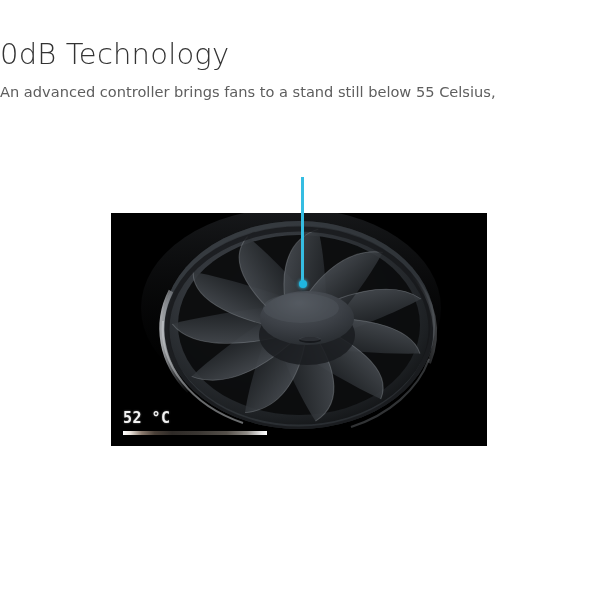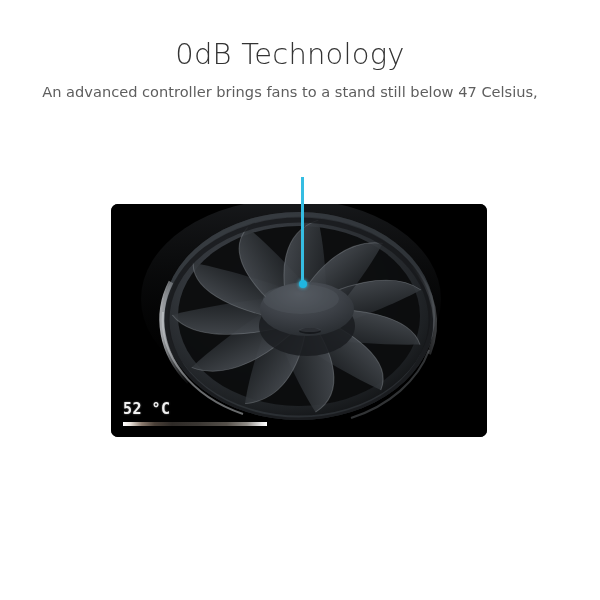--- a/index.html
+++ b/index.html
@@ -18,24 +18,24 @@
 
   .page {
     position: absolute;
     inset: 0;
     background: #ffffff;
   }
 
   
   .heading-block {
     position: absolute;
-    left: 16px;
+    left: 0;
     top: 34px;
     width: 548px;
-    text-align: center;
+    text-align: left;
   }
   .title {
     margin: 0;
     font-family: "DejaVu Sans", sans-serif;
     font-size: 29px;
     font-weight: 300;
     letter-spacing: 0.2px;
     color: #333333;
     line-height: 40px;
     white-space: nowrap;
@@ -76,26 +76,25 @@
     height: 8px;
     border-radius: 50%;
     background: #1fb6e0;
     box-shadow: 0 0 3px 1px rgba(53,189,226,0.65);
   }
 
   
   .panel {
     position: absolute;
     left: 111px;
-    top: 204px;
+    top: 213px;
     width: 376px;
     height: 233px;
     background: #000000;
     overflow: hidden;
-    border-radius: 7px;
   }
   .panel-svg {
     position: absolute;
     left: 0;
     top: 0;
     width: 376px;
     height: 233px;
     display: block;
   }
 
@@ -135,21 +134,21 @@
   }
 </style>
 </head>
 <body>
 
 <div class="page">
 
   <div class="heading-block">
     <h1 class="title">0dB Technology</h1>
     <p class="subtitle">
-      <span class="subtitle-line">An advanced controller brings fans to a stand still below 47 Celsius,</span>
+      <span class="subtitle-line">An advanced controller brings fans to a stand still below 55 Celsius,</span>
     </p>
   </div>
 
   <div class="pointer">
     <span class="pointer-line"></span>
     <span class="pointer-dot"></span>
   </div>
 
   <div class="panel">
 

